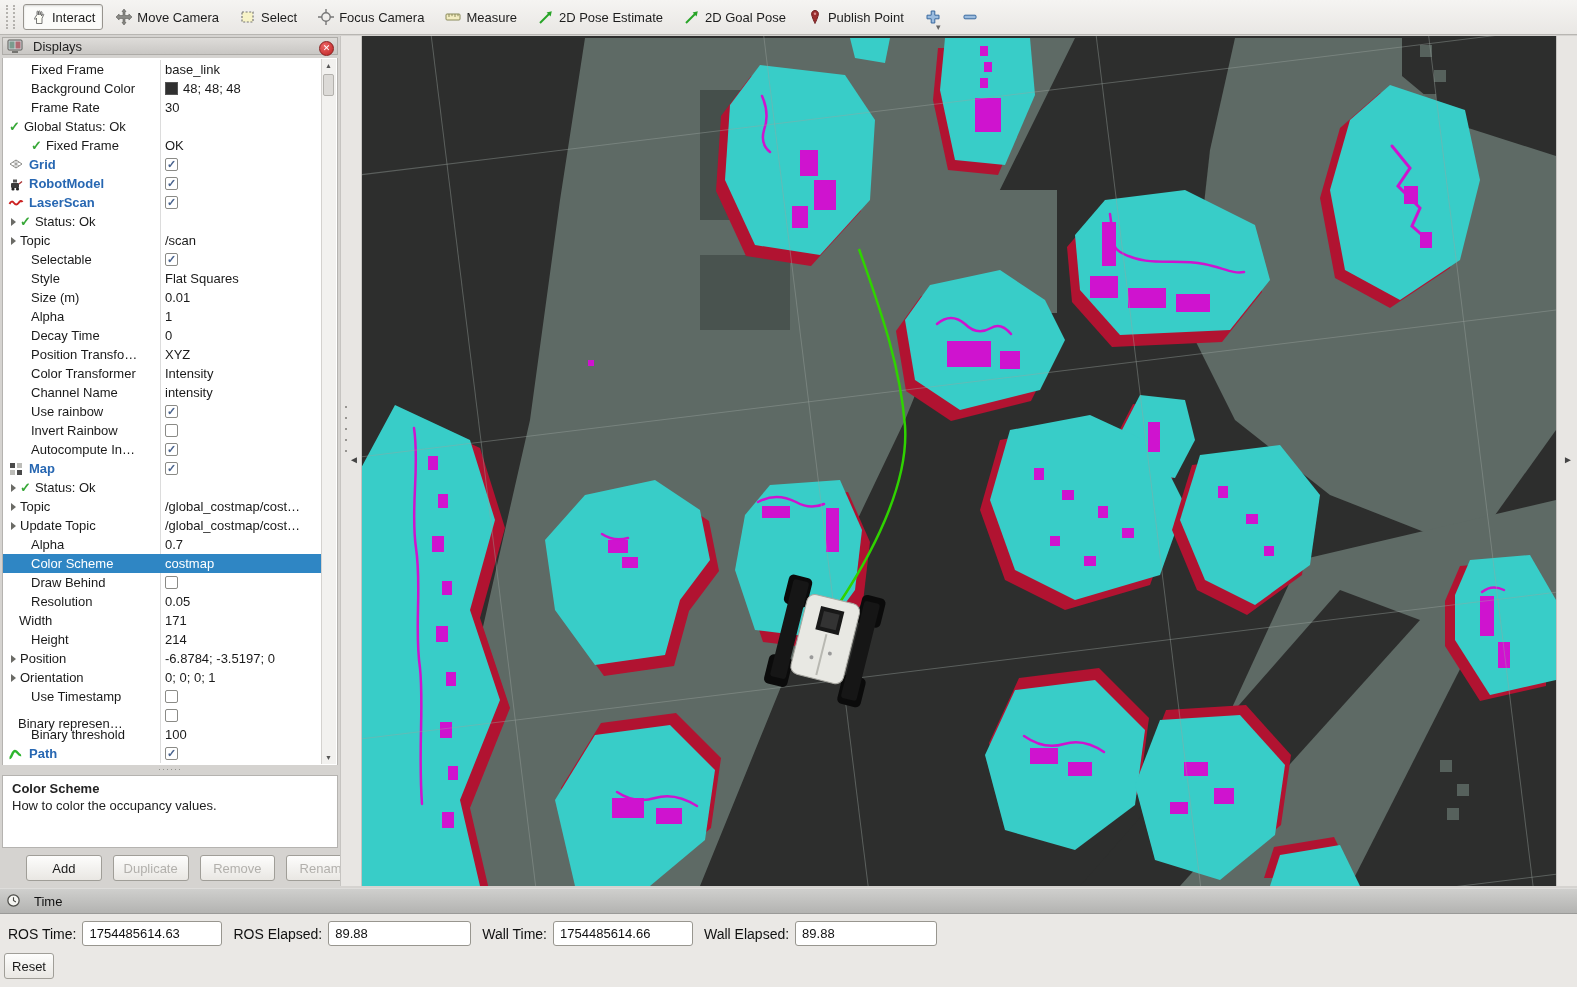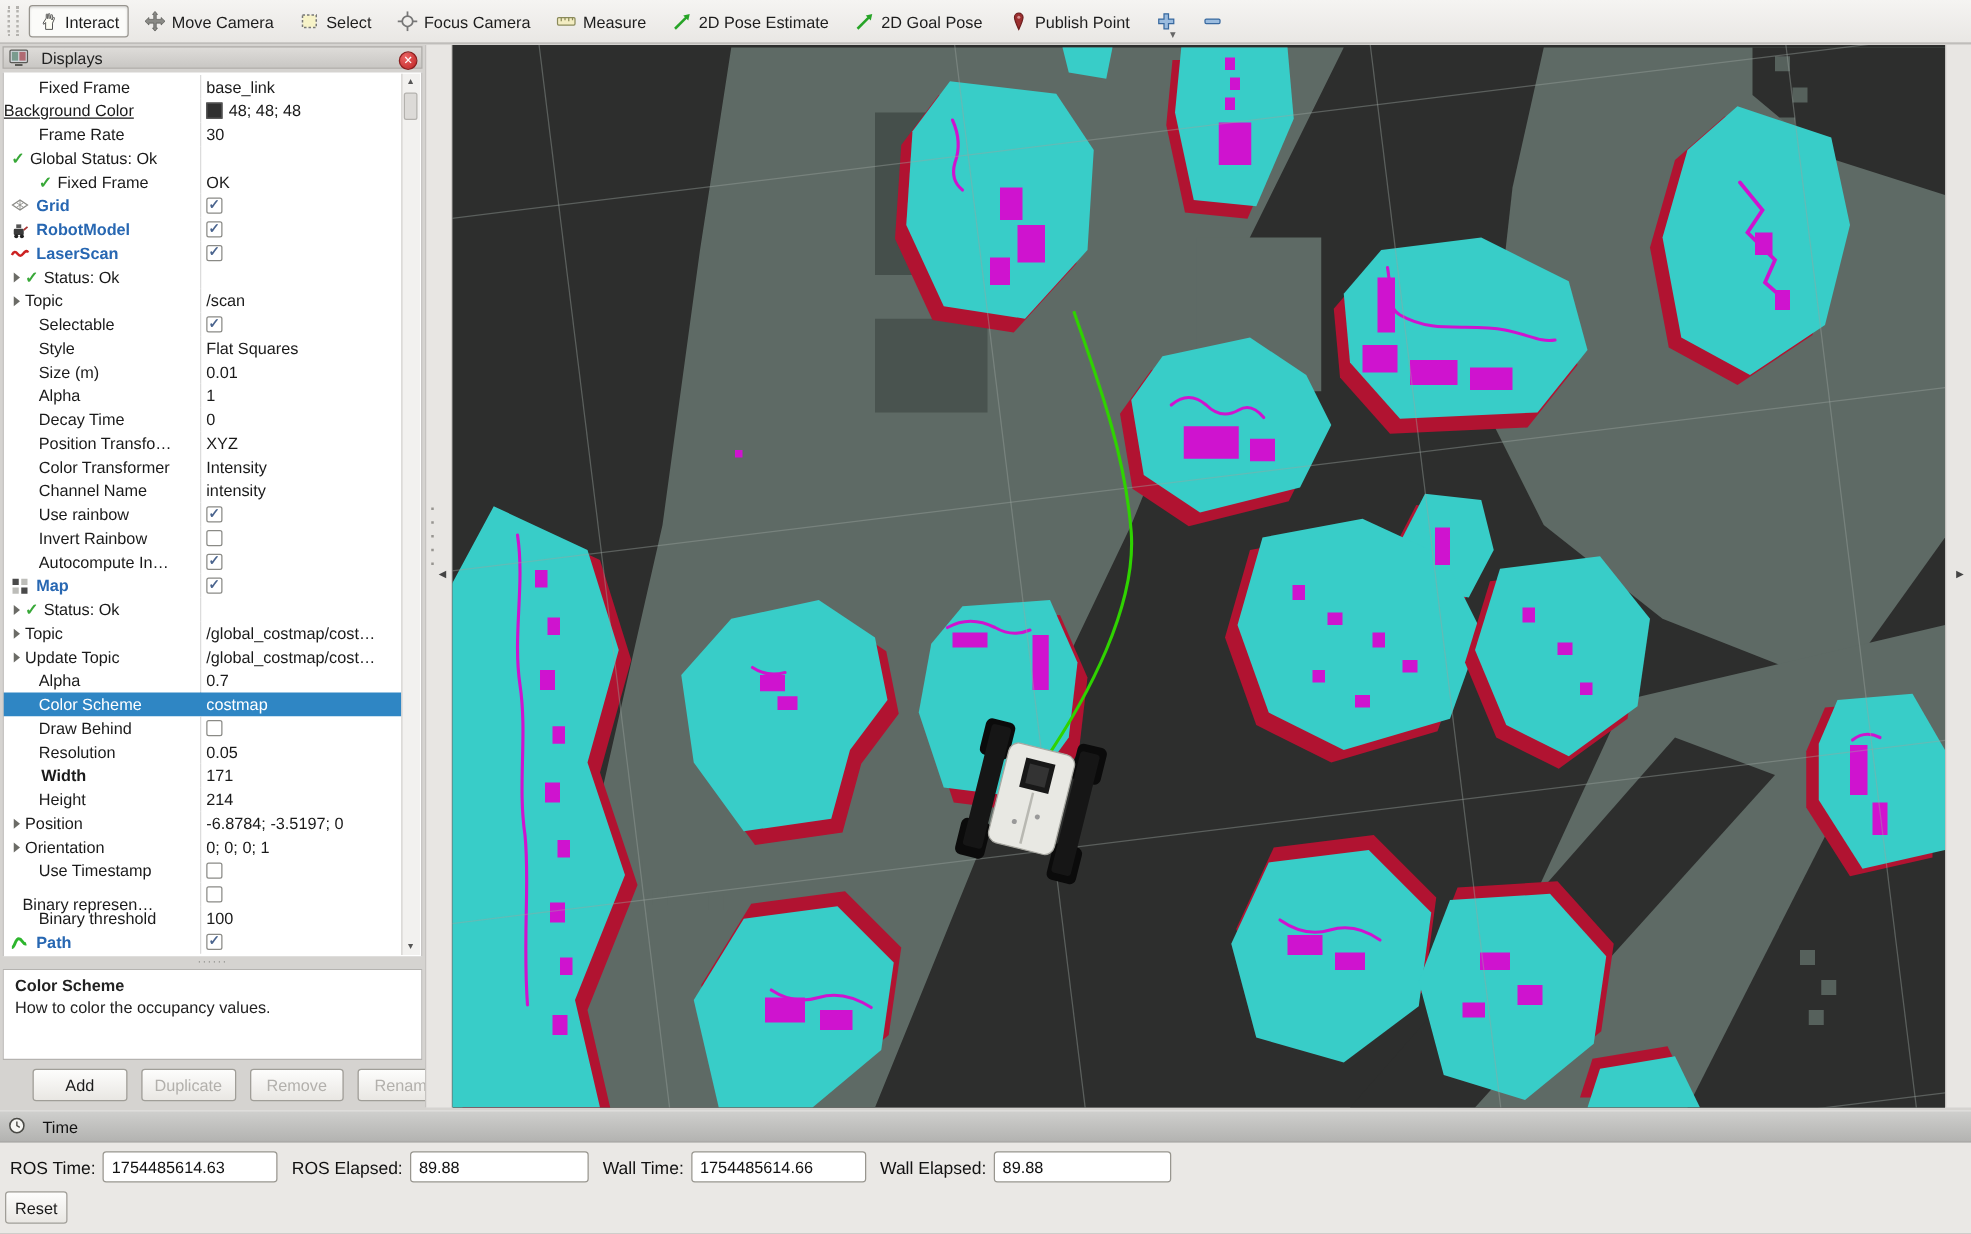--- a/index.html
+++ b/index.html
@@ -224,21 +224,21 @@
     <div class="rows" id="tree-rows">
         <div class="trow">
           <div class="lblcell" style="padding-left: 28px;">
             <span>Fixed Frame</span>
           </div>
           <div class="valcell">
             <span class="val">base_link</span>
           </div>
         </div>
         <div class="trow">
-          <div class="lblcell" style=" text-decoration: underline;">
+          <div class="lblcell" style="padding-left: 28px;">
             <span>Background Color</span>
           </div>
           <div class="valcell">
             <div class="swatch" style="background: rgb(48, 48, 48);"></div>
             <span class="val">48; 48; 48</span>
           </div>
         </div>
         <div class="trow">
           <div class="lblcell" style="padding-left: 28px;">
             <span>Frame Rate</span>
@@ -480,21 +480,21 @@
         </div>
         <div class="trow">
           <div class="lblcell" style="padding-left: 28px;">
             <span>Resolution</span>
           </div>
           <div class="valcell">
             <span class="val">0.05</span>
           </div>
         </div>
         <div class="trow">
-          <div class="lblcell" style="padding-left: 30px; font-weight: bold;">
+          <div class="lblcell" style="padding-left: 16px;">
             <span>Width</span>
           </div>
           <div class="valcell">
             <span class="val">171</span>
           </div>
         </div>
         <div class="trow">
           <div class="lblcell" style="padding-left: 28px;">
             <span>Height</span>
           </div>

